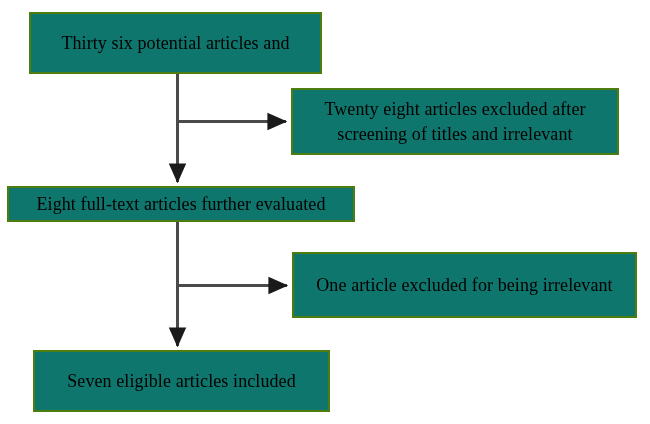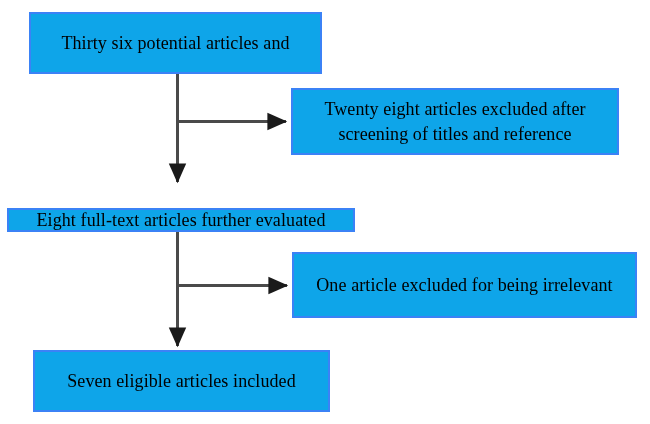--- a/index.html
+++ b/index.html
@@ -19,41 +19,41 @@
   #flow-svg {
     position: absolute;
     left: 0;
     top: 0;
     width: 650px;
     height: 424px;
   }
   .node-box {
     position: absolute;
     box-sizing: border-box;
-    border: 2px solid #3b82f6;
-    background: #0ea5e9;
+    border: 2px solid #4d7c0f;
+    background: #0f766e;
     display: flex;
     flex-direction: column;
     align-items: center;
     justify-content: center;
     text-align: center;
     color: #000000;
     font-family: "Liberation Serif", "DejaVu Serif", serif;
     font-size: 18px;
     line-height: 1.34;
     letter-spacing: 0.1px;
   }
   .node-line {
     display: block;
     white-space: nowrap;
   }
   
   #node-identified   { left: 29px;  top: 12px;  width: 293px; height: 62px; }
   #node-excluded-1   { left: 291px; top: 88px;  width: 328px; height: 67px; }
-  #node-fulltext     { left: 7px;   top: 186px; width: 348px; height: 24px; margin-top: 22px; }
+  #node-fulltext     { left: 7px;   top: 186px; width: 348px; height: 36px; }
   #node-excluded-2   { left: 292px; top: 252px; width: 345px; height: 66px; gap: 41px; }
   #node-included     { left: 33px;  top: 350px; width: 297px; height: 62px; gap: 48px; }
 </style>
 </head>
 <body>
 
 <div id="canvas">
 
   <svg id="flow-svg" viewBox="0 0 650 424" xmlns="http://www.w3.org/2000/svg">
     <defs>
@@ -70,21 +70,21 @@
 
     <line x1="177.5" y1="285.5" x2="287" y2="285.5" stroke="#4a4a4a" stroke-width="3" marker-end="url(#arrowhead)"></line>
   </svg>
 
   <div class="node-box" id="node-identified">
     <span class="node-line">Thirty six potential articles and</span>
   </div>
 
   <div class="node-box" id="node-excluded-1">
     <span class="node-line">Twenty eight articles excluded after</span>
-    <span class="node-line">screening of titles and reference</span>
+    <span class="node-line">screening of titles and irrelevant</span>
   </div>
 
   <div class="node-box" id="node-fulltext">
     <span class="node-line">Eight full-text articles further evaluated</span>
   </div>
 
   <div class="node-box" id="node-excluded-2">
     <span class="node-line">One article excluded for being irrelevant</span>
   </div>
 

